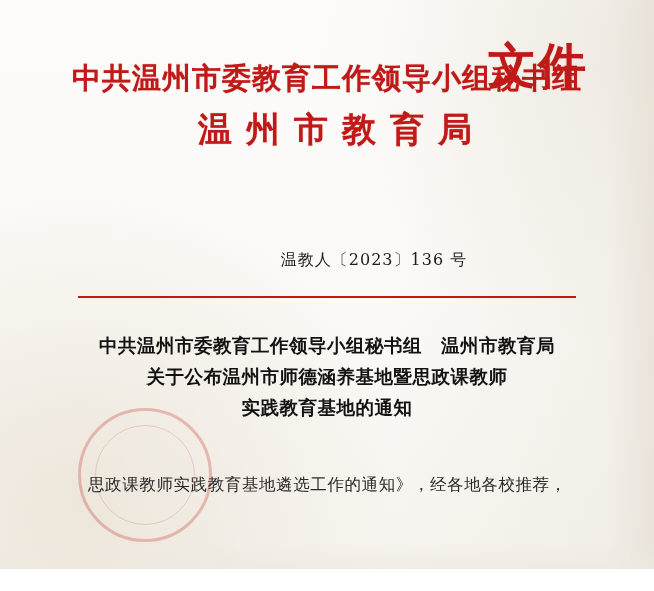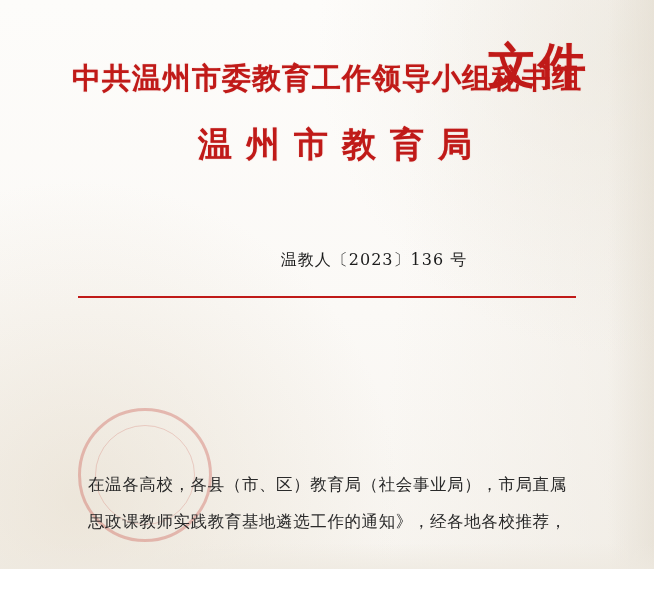--- a/index.html
+++ b/index.html
@@ -48,21 +48,21 @@
     text-shadow: 0 0 1px rgba(192,26,24,0.5);
   }
   .lh-line2 {
     color: #c01a18;
     font-family: "DejaVu Serif", "Liberation Serif", serif;
     font-weight: 700;
     font-size: 34px;
     letter-spacing: 14px;
     line-height: 52px;
     padding-left: 30px;
-    margin-top: 20px;
+    margin-top: 5px;
     white-space: nowrap;
     text-shadow: 0 0 1px rgba(192,26,24,0.5);
   }
   .lh-wenjian {
     position: absolute;
     right: 66px;
     top: 42px;
     color: #c01a18;
     font-family: "DejaVu Serif", "Liberation Serif", serif;
     font-weight: 700;
@@ -177,25 +177,29 @@
     <div class="lh-line1">中共温州市委教育工作领导小组秘书组</div>
     <div class="lh-line2">温州市教育局</div>
   </div>
 
   <div class="lh-wenjian">文件</div>
 
   <div class="doc-number">温教人〔2023〕136 号</div>
 
   <div class="red-rule"></div>
 
+  <div class="title-block">
+    <div>中共温州市委教育工作领导小组秘书组　温州市教育局</div>
+    <div>关于公布温州市师德涵养基地暨思政课教师</div>
+    <div>实践教育基地的通知</div>
+  </div>
 
   <div class="seal">
     <div class="seal-inner"></div>
   </div>
 
   <div class="body-block">
-    <div>在温各高校，各县（市、区）教育局（社会事业局），市局直属</div>
     <div>思政课教师实践教育基地遴选工作的通知》，经各地各校推荐，</div>
   </div>
 
   <div class="edge-fade"></div>
   <div class="bottom-fade"></div>
 </div>
 
 </body></html>

